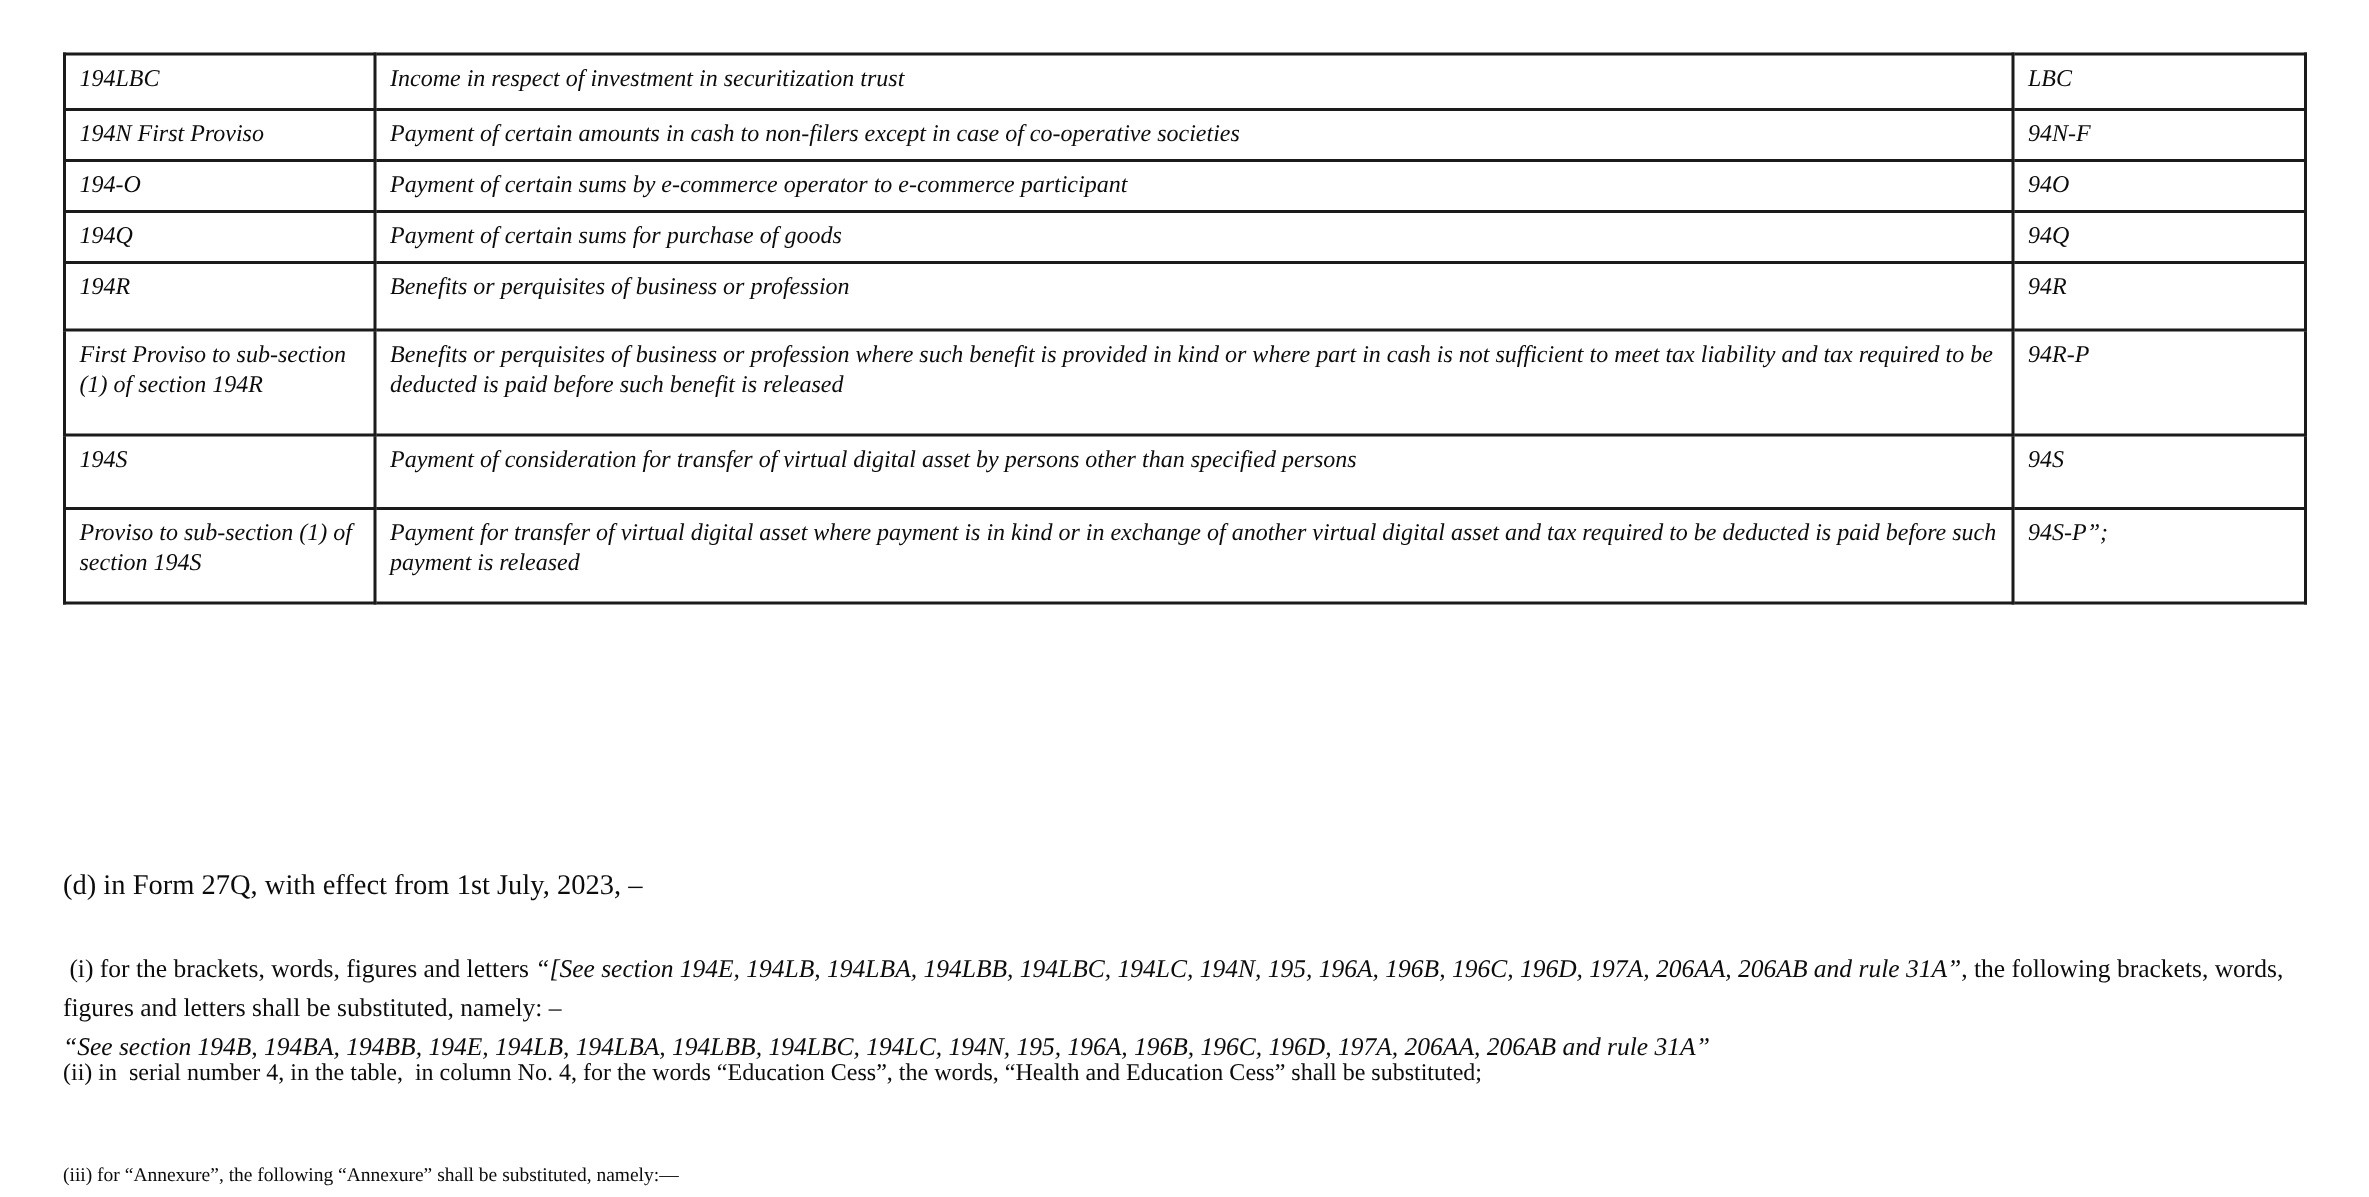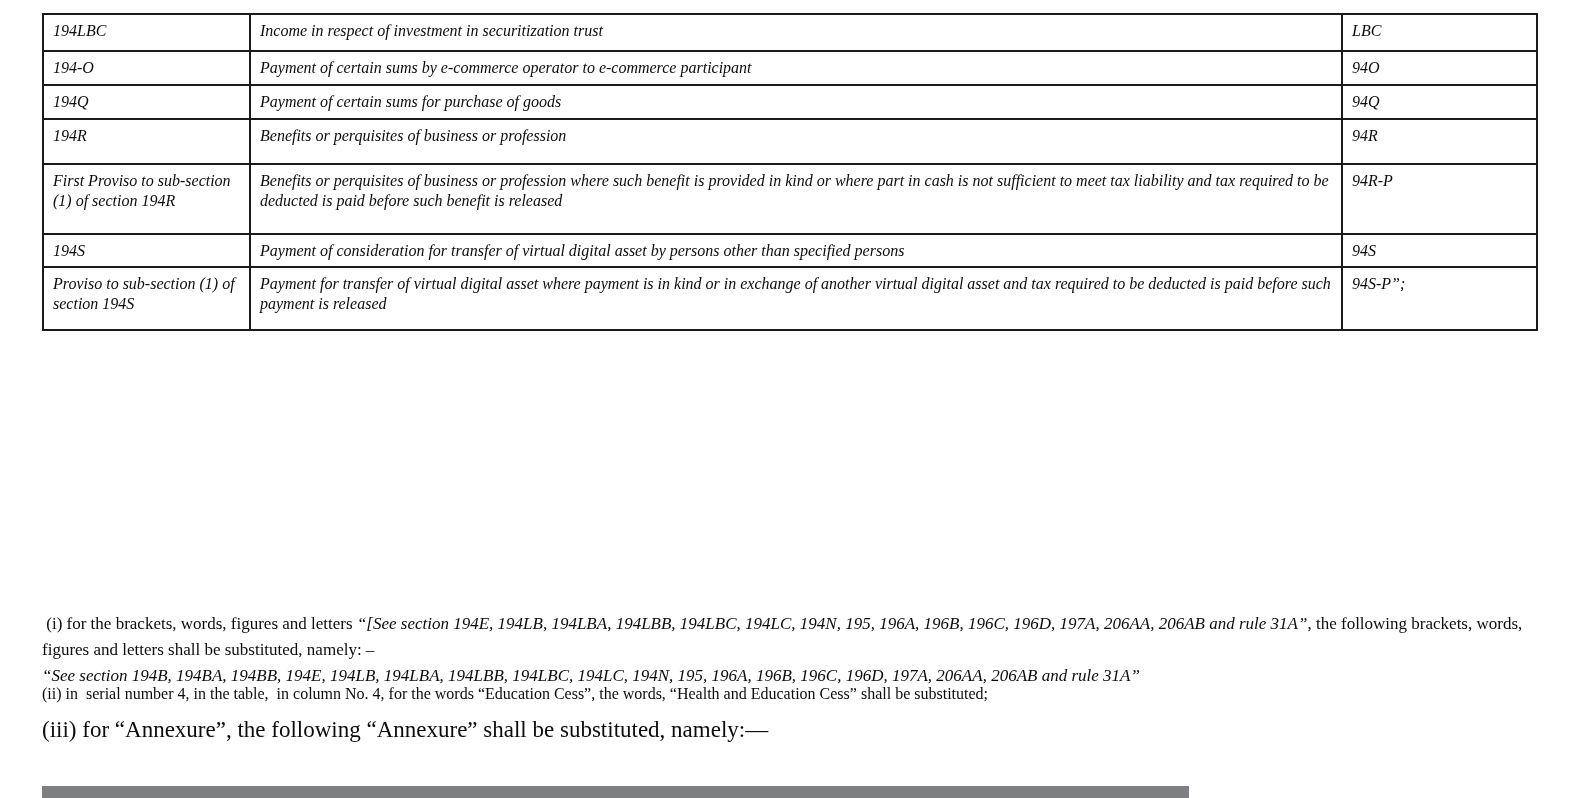--- a/index.html
+++ b/index.html
@@ -1,47 +1,47 @@
 <!DOCTYPE html>
 <html><head>
 <meta charset="utf-8">
 <style>
   html,body{margin:0;padding:0;background:#ffffff;}
   body{
     width:1579px;height:798px;position:relative;overflow:hidden;
     font-family:"Liberation Serif", serif;color:#0c0c0c;
   }
-  .page{position:absolute;inset:0;}
+  .page{position:absolute;inset:0;margin-top:22px;}
 
   
   table.tds-table{
     position:absolute;left:42px;top:13px;width:1494px;
     border-collapse:collapse;table-layout:fixed;
   }
   table.tds-table td{
     border:2px solid #1b1b1b;
     vertical-align:top;
     font-style:italic;
     font-size:16px;line-height:20px;
     padding:6px 6px 4px 9px;
     overflow:hidden;
   }
   td.col-code{padding-left:48px;}
   tr.h37{height:37px} tr.h34{height:34px} tr.h35{height:45px}
-  tr.h54{height:54px} tr.h70{height:70px} tr.h33{height:33px} tr.h63{height:63px}
+  tr.h54{height:54px} tr.h70{height:70px} tr.h33{height:49px} tr.h63{height:63px}
 
   
   .para{
     position:absolute;left:42px;margin:0;
     white-space:pre-wrap;
   }
   .p-d  {top:557px;width:1500px;font-size:19px;line-height:24px;}
   .p-i  {top:611px;width:1500px;font-size:17px;line-height:26px;}
   .p-ii {top:681px;width:1520px;font-size:16px;line-height:26px;}
-  .p-iii{top:718px;width:1500px;font-size:23px;line-height:24px;}
+  .p-iii{top:749px;width:1500px;font-size:13px;line-height:24px;}
   .it{font-style:italic;}
 
   
   .bottom-bar{
     position:absolute;left:42px;top:786px;width:1147px;height:12px;
     background:#7d7f82;
   }
 </style>
 </head>
 <body>
@@ -52,20 +52,25 @@
     <colgroup>
       <col style="width:207px">
       <col style="width:1092px">
       <col style="width:195px">
     </colgroup>
     <tbody>
       <tr class="h37">
         <td class="col-section">194LBC</td>
         <td class="col-desc">Income in respect of investment in securitization trust</td>
         <td class="col-code">LBC</td>
+      </tr>
+      <tr class="h34">
+        <td class="col-section">194N First Proviso</td>
+        <td class="col-desc">Payment of certain amounts in cash to non-filers except in case of co-operative societies</td>
+        <td class="col-code">94N-F</td>
       </tr>
       <tr class="h34">
         <td class="col-section">194-O</td>
         <td class="col-desc">Payment of certain sums by e-commerce operator to e-commerce participant</td>
         <td class="col-code">94O</td>
       </tr>
       <tr class="h34">
         <td class="col-section">194Q</td>
         <td class="col-desc">Payment of certain sums for purchase of goods</td>
         <td class="col-code">94Q</td>
@@ -86,20 +91,21 @@
         <td class="col-code">94S</td>
       </tr>
       <tr class="h63">
         <td class="col-section">Proviso to sub-section (1) of section 194S</td>
         <td class="col-desc">Payment for transfer of virtual digital asset where payment is in kind or in exchange of another virtual digital asset and tax required to be deducted is paid before such payment is released</td>
         <td class="col-code">94S-P”;</td>
       </tr>
     </tbody>
   </table>
 
+  <p class="para p-d"><span>(d) in Form 27Q, with effect from 1st July, 2023, –</span></p>
 
   <p class="para p-i"><span> (i) for the brackets, words, figures and letters </span><span class="it">“[See section 194E, 194LB, 194LBA, 194LBB, 194LBC, 194LC, 194N, 195, 196A, 196B, 196C, 196D, 197A, 206AA, 206AB and rule 31A”</span><span>, the following brackets, words, figures and letters shall be substituted, namely: –</span><br><span class="it">“See section 194B, 194BA, 194BB, 194E, 194LB, 194LBA, 194LBB, 194LBC, 194LC, 194N, 195, 196A, 196B, 196C, 196D, 197A, 206AA, 206AB and rule 31A”</span></p>
 
   <p class="para p-ii"><span>(ii) in  serial number 4, in the table,  in column No. 4, for the words “Education Cess”, the words, “Health and Education Cess” shall be substituted;</span></p>
 
   <p class="para p-iii"><span>(iii) for “Annexure”, the following “Annexure” shall be substituted, namely:—</span></p>
 
   <div class="bottom-bar"></div>
 
 </div>

